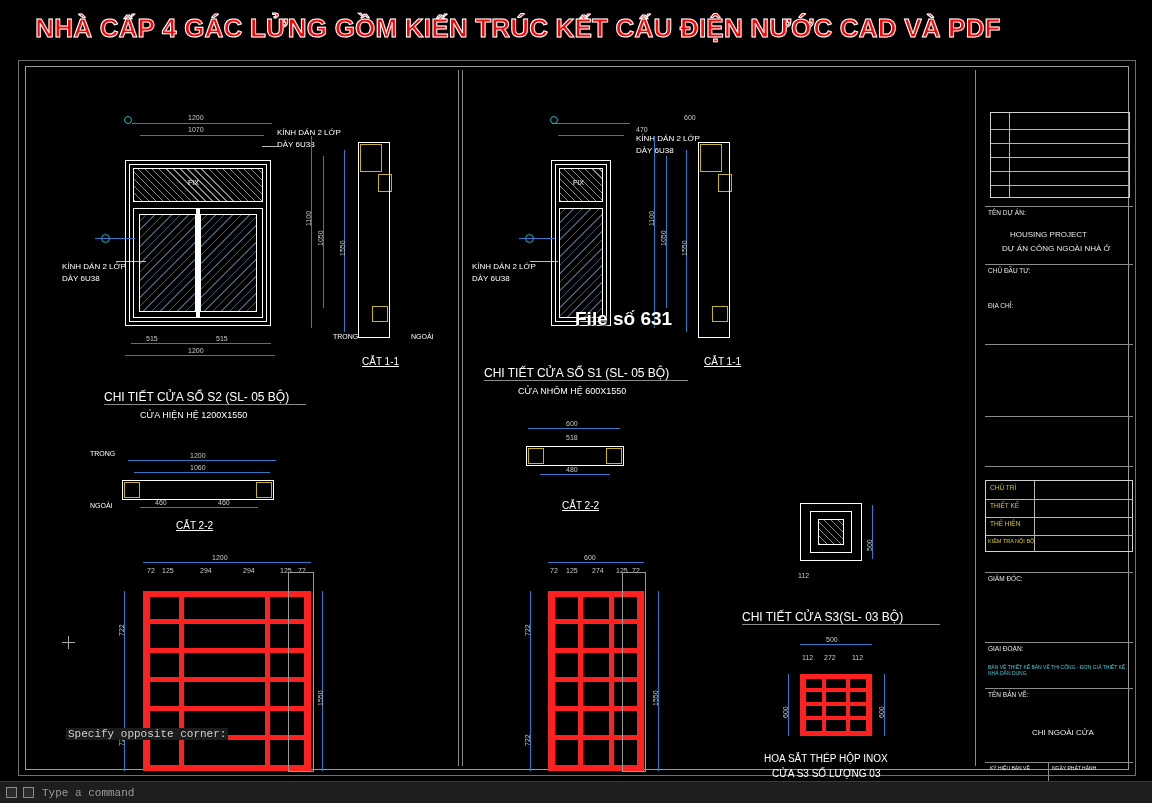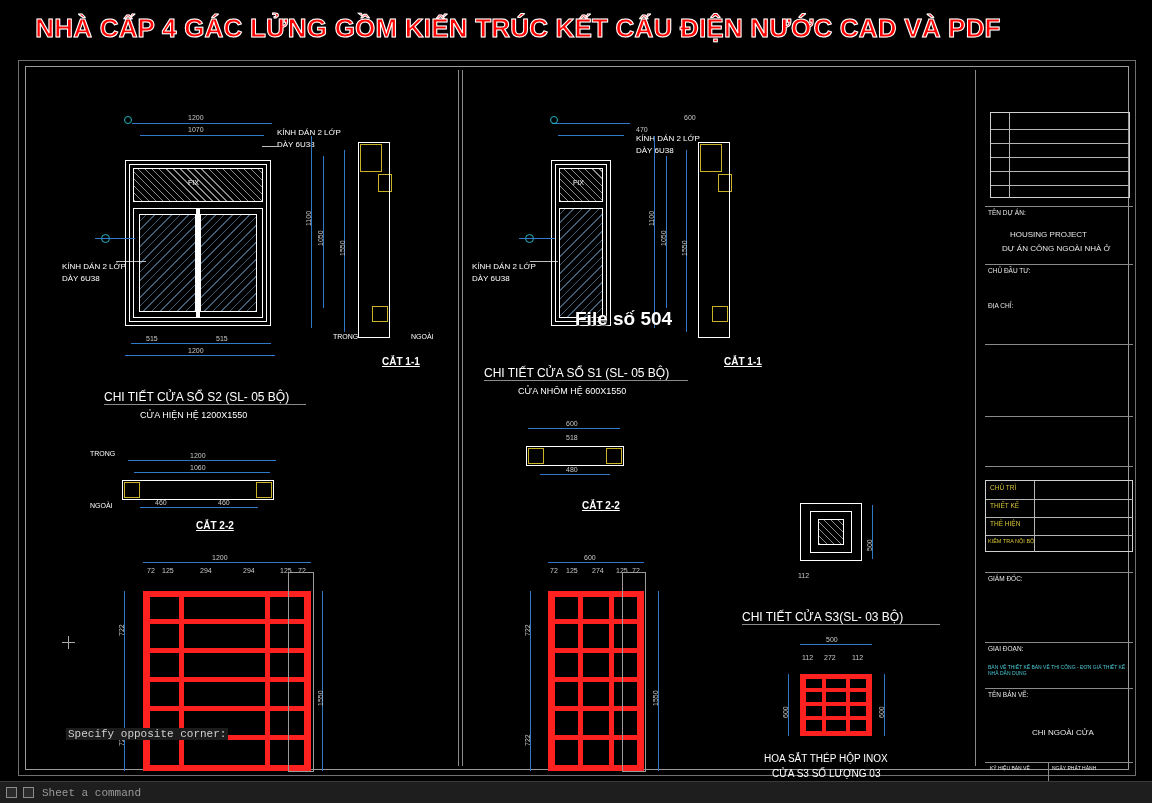--- a/index.html
+++ b/index.html
@@ -50,21 +50,21 @@
   }
   .wline { position: absolute; background: #ffffff; }
 
   .lbl {
     position: absolute; color: #ffffff; font-size: 8px;
     white-space: nowrap; font-family: "Liberation Sans", sans-serif;
   }
   .lbl.big { font-size: 12px; }
   .lbl.med { font-size: 10px; }
   .lbl.u { text-decoration: underline; }
-  .lbl.b { font-weight: bold; margin-left: 20px; }
+  .lbl.b { font-weight: normal; }
 
   
   .dim {
     position: absolute; height: 1px; background: #2f79c8;
   }
   .dimlbl {
     position: absolute; color: #c8c8c8; font-size: 7px; white-space: nowrap;
   }
 
   
@@ -424,24 +424,24 @@
 Drawing no</div>
     <div class="tb-t y" style="position:absolute; left:1063px; top:743px; font-size:4.5px; width:32px; white-space:normal; line-height:1.15;">BẢN VẼ SỐ
 Sheet</div>
     <div class="tb-t y" style="position:absolute; left:1097px; top:743px; font-size:4.5px; width:32px; white-space:normal; line-height:1.15;">TỶ LỆ
 Scale</div>
 
     <div class="cross" style="left:62px; top:580px; width:13px; height:13px;"></div>
 
     <div class="specify">Specify opposite corner:</div>
 
-    <div class="wm-file">File số 504</div>
+    <div class="wm-file">File số 631</div>
   </div>
 
   <div class="cmdline">
     <div class="cmd-icons">
       <div class="cmd-icon"></div>
       <div class="cmd-icon"></div>
     </div>
-    <div class="cmd-input">Sheet a command</div>
+    <div class="cmd-input">Type a command</div>
   </div>
 
 </div>
 
 </body></html>

